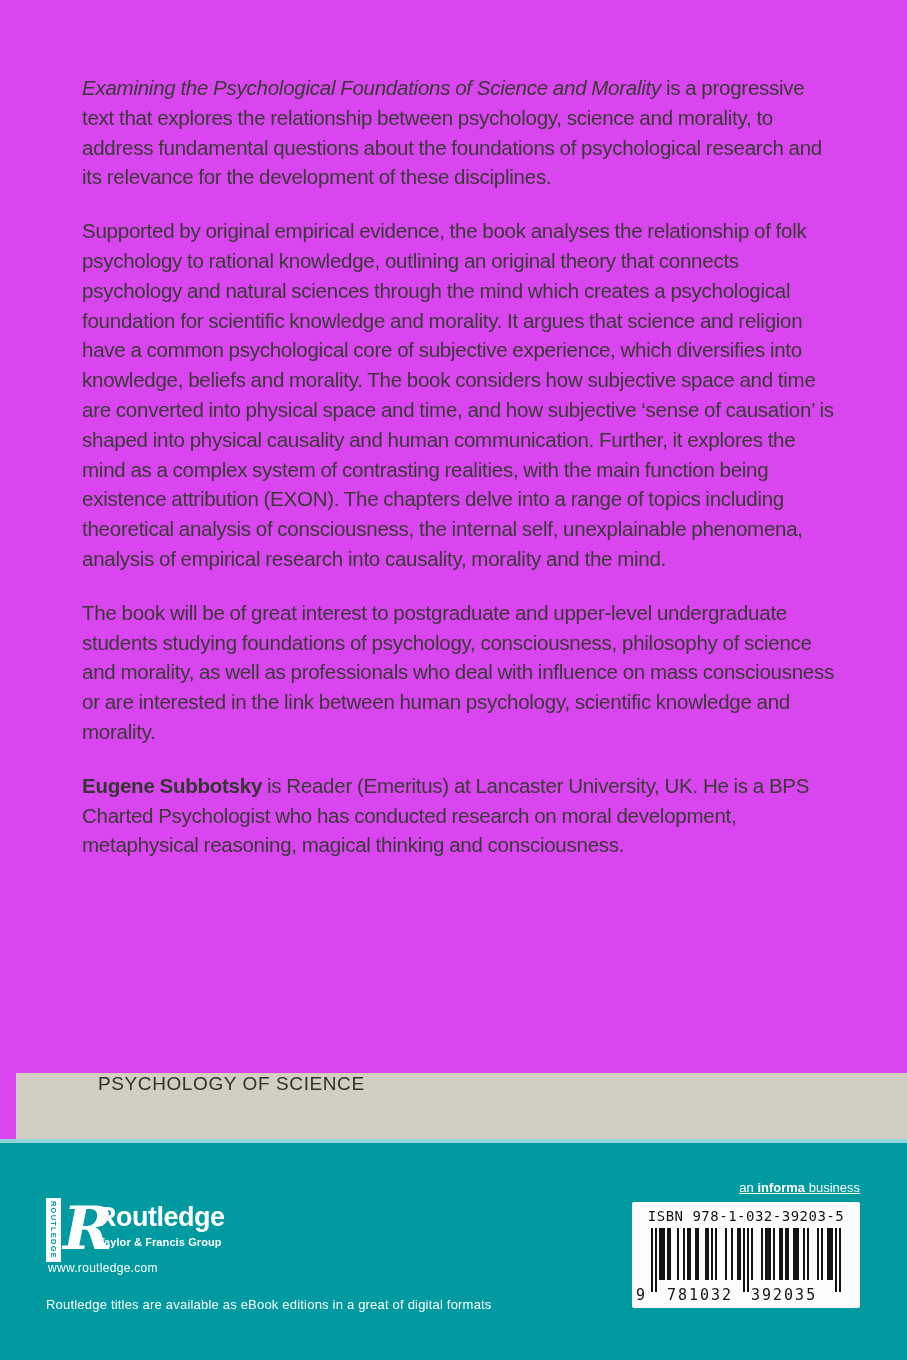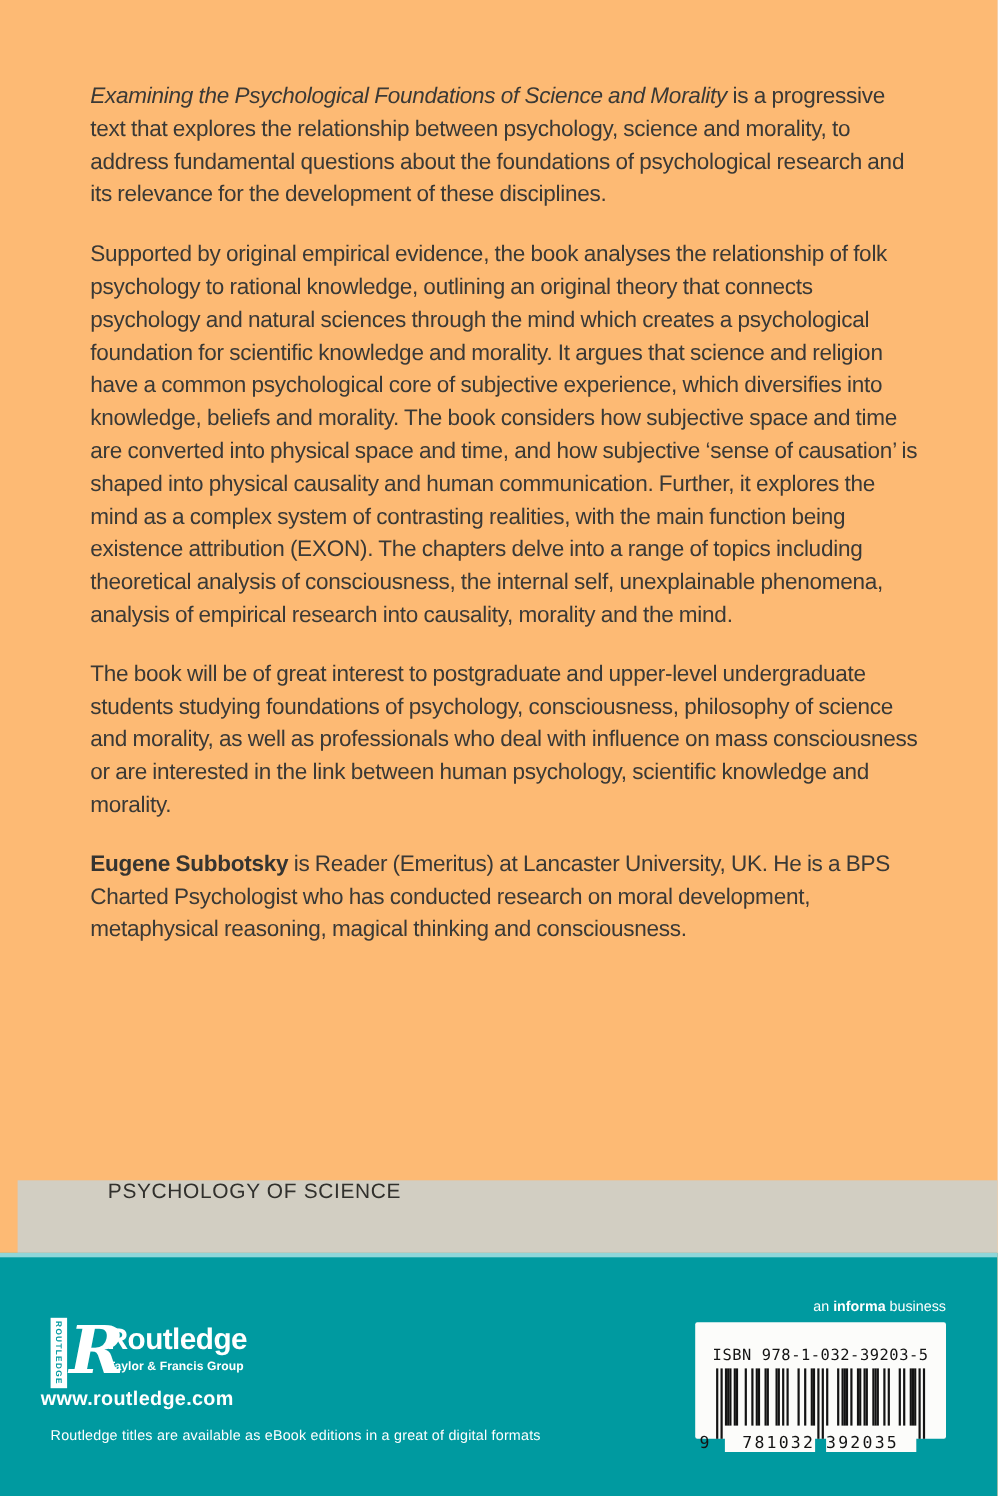--- a/index.html
+++ b/index.html
@@ -1,17 +1,17 @@
 <!DOCTYPE html>
 <html><head>
 <meta charset="utf-8">
 <style>
   html,body{margin:0;padding:0;background:#e8e8e8;}
   .page{
-    position:relative;width:907px;height:1360px;background:#fdba74;
+    position:relative;width:907px;height:1360px;background:#d946ef;
     font-family:"Liberation Sans",sans-serif;overflow:hidden;margin:0 auto;
   }
   
   .blurb{
     position:absolute;left:82px;top:73px;width:757px;
     font-size:20.5px;line-height:29.8px;color:#3a3936;
     letter-spacing:-0.25px;word-spacing:-0.5px;
   }
   .blurb p{margin:0 0 24px 0;}
   .blurb .lead-italic{font-style:italic;}
@@ -39,40 +39,40 @@
     writing-mode:vertical-rl;text-orientation:sideways;
     font-size:7.5px;font-weight:bold;color:#009aa0;letter-spacing:1.2px;line-height:15px;
   }
   .logo-r{
     width:34px;height:64px;margin-left:2px;color:#ffffff;
     font-family:"DejaVu Serif",serif;font-style:italic;font-weight:bold;
     font-size:60px;line-height:60px;
   }
   .logo-name{position:absolute;left:97px;top:63px;font-size:27px;font-weight:bold;letter-spacing:-0.5px;}
   .logo-sub{position:absolute;left:98px;top:97px;font-size:11px;font-weight:bold;letter-spacing:0.1px;}
-  .logo-url{position:absolute;left:37px;top:122px;font-size:18px;letter-spacing:0.3px;font-weight:bold;}
+  .logo-url{position:absolute;left:48px;top:122px;font-size:12px;letter-spacing:0.3px;}
   .footer-note{position:absolute;left:46px;top:158px;font-size:13px;letter-spacing:0.2px;}
   
-  .informa{position:absolute;left:632px;top:41px;width:228px;text-align:right;font-size:13px;}
+  .informa{position:absolute;left:632px;top:41px;width:228px;text-align:right;font-size:13px;text-decoration:underline;}
   .informa b{font-weight:bold;}
   .barcode-box{
     position:absolute;left:632px;top:63px;width:228px;height:106px;
     background:#fcfcfa;border-radius:2px;color:#141414;
   }
   .isbn-line{
-    margin-top:22px;text-align:center;
+    margin-top:6px;text-align:center;
     font-family:"DejaVu Sans Mono",monospace;font-size:14px;line-height:17px;letter-spacing:0.5px;
   }
   .bars{position:relative;width:190px;height:76px;margin:3px auto 0;display:flex;align-items:flex-start;}
   .bars i{display:block;width:2px;height:52px;}
   .bars i.on{background:#131313;}
   .bars i.guard{height:64px;}
   .ean-digits{position:absolute;bottom:0;font-family:"DejaVu Sans Mono",monospace;font-size:15px;line-height:17px;}
   .d9{left:-15px;}
-  .dg1{left:8px;width:82px;text-align:right;background:#fcfcfa;letter-spacing:2px;}
+  .dg1{left:8px;width:82px;text-align:center;background:#fcfcfa;letter-spacing:2px;}
   .dg2{left:100px;width:82px;background:#fcfcfa;letter-spacing:2px;}
 </style>
 </head>
 <body>
 
 <div class="page">
 
   <div class="blurb">
     <p><span class="lead-italic">Examining the Psychological Foundations of Science and Morality</span><span> is a progressive text that explores the relationship between psychology, science and morality, to address fundamental questions about the foundations of psychological research and its relevance for the development of these disciplines.</span></p>
     <p>Supported by original empirical evidence, the book analyses the relationship of folk psychology to rational knowledge, outlining an original theory that connects psychology and natural sciences through the mind which creates a psychological foundation for scientific knowledge and morality. It argues that science and religion have a common psychological core of subjective experience, which diversifies into knowledge, beliefs and morality. The book considers how subjective space and time are converted into physical space and time, and how subjective ‘sense of causation’ is shaped into physical causality and human communication. Further, it explores the mind as a complex system of contrasting realities, with the main function being existence attribution (EXON). The chapters delve into a range of topics including theoretical analysis of consciousness, the internal self, unexplainable phenomena, analysis of empirical research into causality, morality and the mind.</p>

